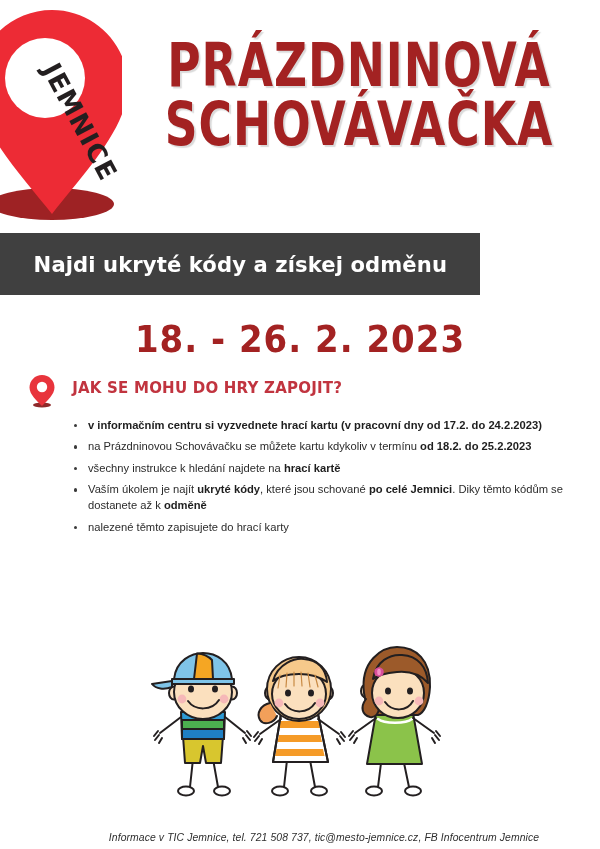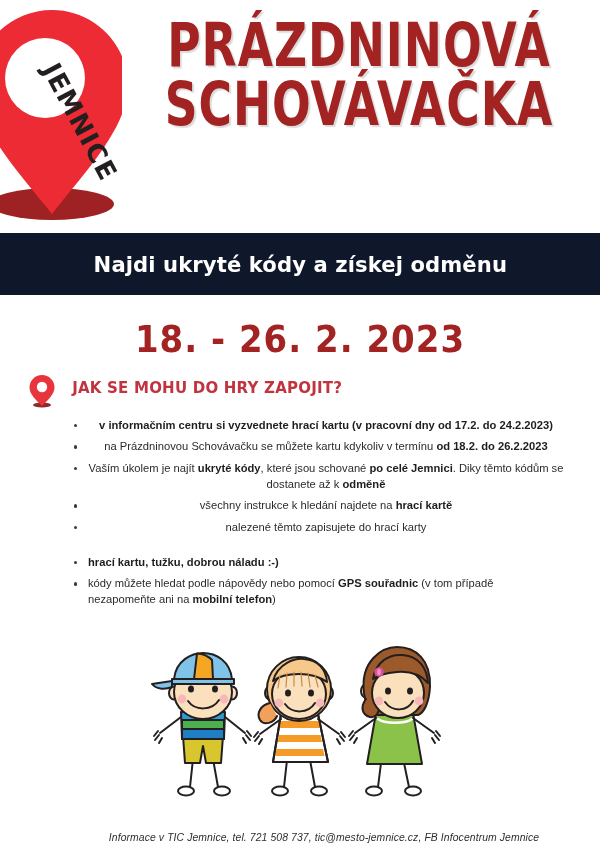--- a/index.html
+++ b/index.html
@@ -31,21 +31,21 @@
   .pin-logo {
     position: absolute;
     left: -18px;
     top: 8px;
     width: 140px;
     height: 214px;
   }
   .title-block {
     position: absolute;
     left: 128px;
-    top: 16px;
+    top: 36px;
     width: 462px;
     text-align: center;
   }
   .title-line {
     font-family: "DejaVu Sans", sans-serif;
     font-weight: 700;
     color: #A32222;
     letter-spacing: 1px;
     line-height: 0.96;
     text-shadow: 2px 2px 1px rgba(150,150,150,0.35);
@@ -54,23 +54,23 @@
     white-space: nowrap;
   }
   .title-line-1 { font-size: 47px; }
   .title-line-2 { font-size: 47px; margin-top: 14px; }
 
   
   .banner {
     position: absolute;
     left: 0;
     top: 233px;
-    width: 600px;
+    width: 480px;
     height: 62px;
-    background: #0f172a;
+    background: #404040;
     display: flex;
     align-items: center;
     justify-content: center;
   }
   .banner-text {
     color: #ffffff;
     font-family: "DejaVu Sans", sans-serif;
     font-size: 22px;
     font-weight: 700;
     letter-spacing: 0.1px;
@@ -91,21 +91,21 @@
     letter-spacing: 1px;
     transform: scaleY(1.12);
   }
 
   
   .section {
     position: absolute;
     left: 28px;
     width: 548px;
   }
-  .section-1 { top: 376px; text-align: center; }
+  .section-1 { top: 376px; }
   .section-2 { top: 537px; }
 
   .section-head {
     position: relative;
     height: 26px;
   }
   .head-pin {
     position: absolute;
     left: 0;
     top: -2px;
@@ -210,32 +210,28 @@
     <div class="section-head">
       <svg class="head-pin" viewBox="0 0 28 34">
         <ellipse cx="14" cy="31" rx="9" ry="2.6" fill="#8E2A2A"></ellipse>
         <path d="M14 1 C7 1 1.5 6.5 1.5 13.5 C1.5 20.5 9 27 14 32 C19 27 26.5 20.5 26.5 13.5 C26.5 6.5 21 1 14 1 Z" fill="#E8343C"></path>
         <circle cx="14" cy="13" r="5.2" fill="#ffffff"></circle>
       </svg>
       <div class="section-title">JAK SE MOHU DO HRY ZAPOJIT?</div>
     </div>
     <ul class="bullets" id="list-0">
         <li class="all-bold"><span>v informačním centru si vyzvednete hrací kartu (v pracovní dny od 17.2. do 24.2.2023)</span></li>
-        <li><span>na Prázdninovou Schovávačku se můžete kartu kdykoliv v termínu </span><b>od 18.2. do 26.2.2023</b></li>
+        <li><span>na Prázdninovou Schovávačku se můžete kartu kdykoliv v termínu </span><b>od 18.2. do 25.2.2023</b></li>
+        <li><span>všechny instrukce k hledání najdete na </span><b>hrací kartě</b></li>
         <li><span>Vaším úkolem je najít </span><b>ukryté kódy</b><span>, které jsou schované </span><b>po celé Jemnici</b><span>. Diky těmto kódům se dostanete až k </span><b>odměně</b></li>
-        <li><span>všechny instrukce k hledání najdete na </span><b>hrací kartě</b></li>
         <li><span>nalezené těmto zapisujete do hrací karty</span></li>
       </ul>
   </div>
 
   <div class="section section-2">
-    <ul class="bullets second" id="list-1">
-        <li class="all-bold"><span>hrací kartu, tužku, dobrou náladu :-)</span></li>
-        <li><span>kódy můžete hledat podle nápovědy nebo pomocí </span><b>GPS souřadnic</b><span> (v tom případě nezapomeňte ani na </span><b>mobilní telefon</b><span>)</span></li>
-      </ul>
   </div>
 
   <svg class="kids" viewBox="0 0 300 168">
     <g stroke="#231F20" stroke-width="2" stroke-linecap="round" stroke-linejoin="round" fill="none">
 
       <g>
 
         <path d="M43 118 L40 146"></path>
         <path d="M63 118 L68 146"></path>
         <ellipse cx="36" cy="150" rx="8" ry="4.5" fill="#fff"></ellipse>

